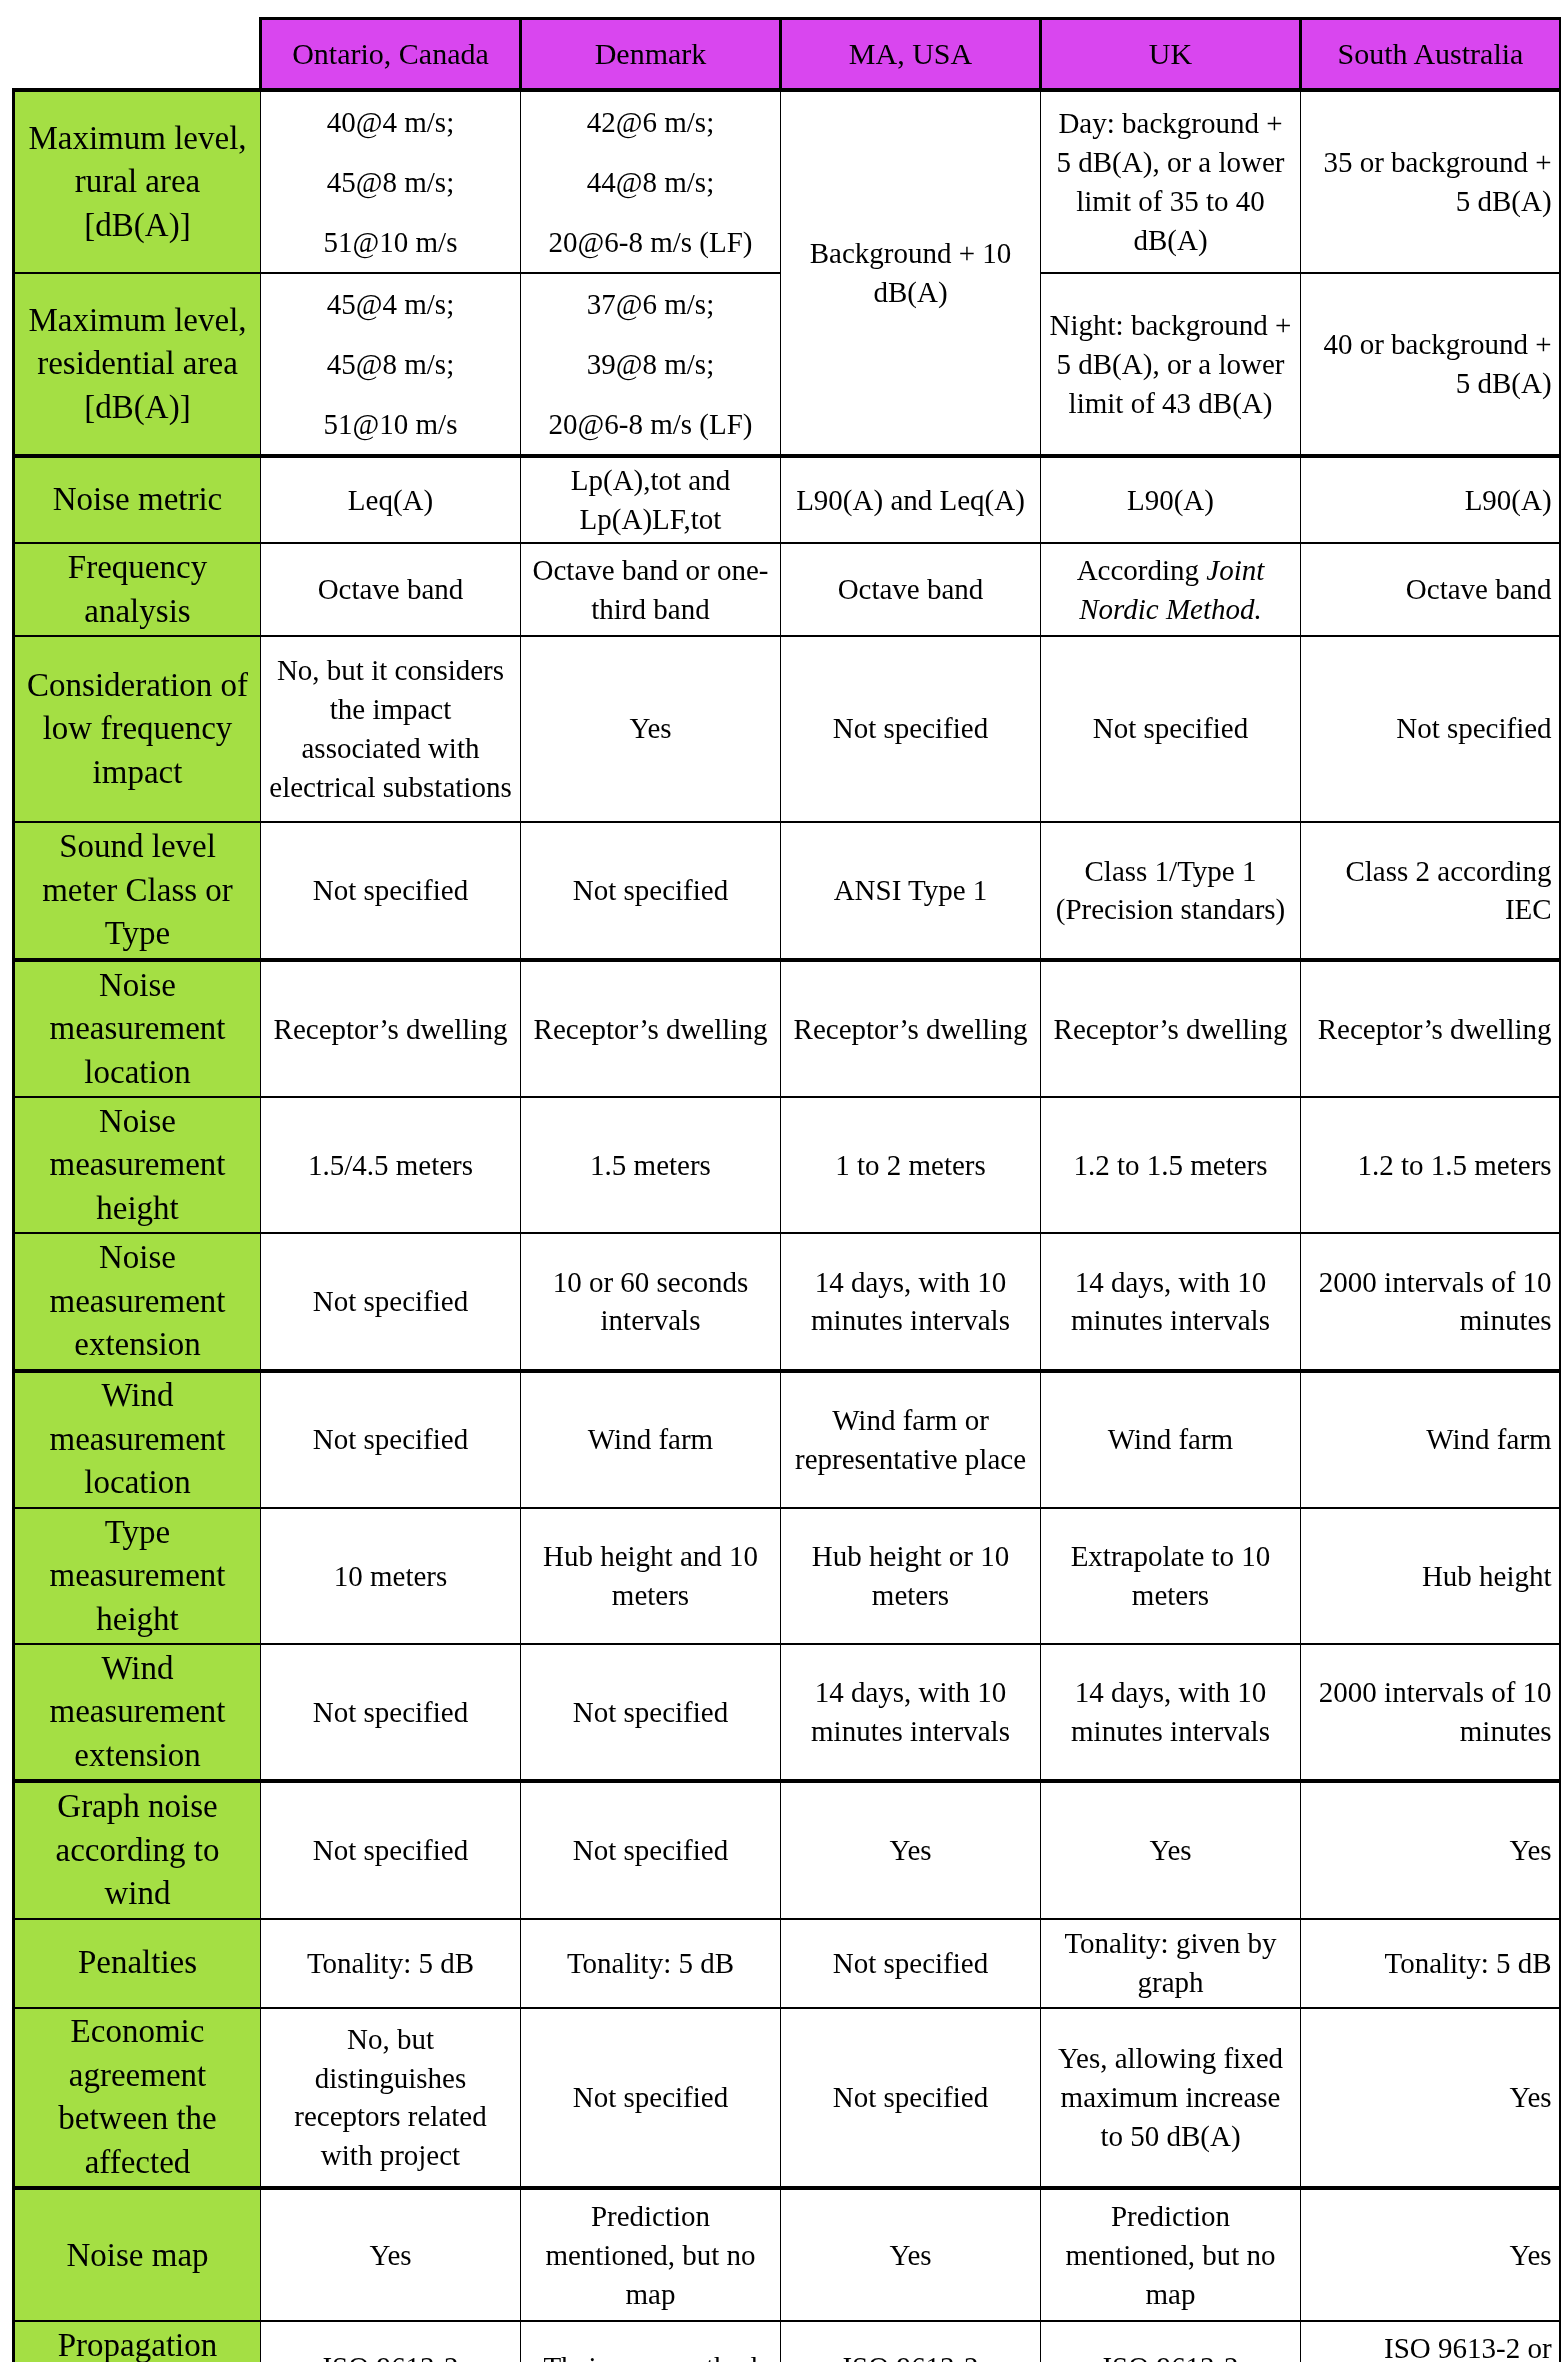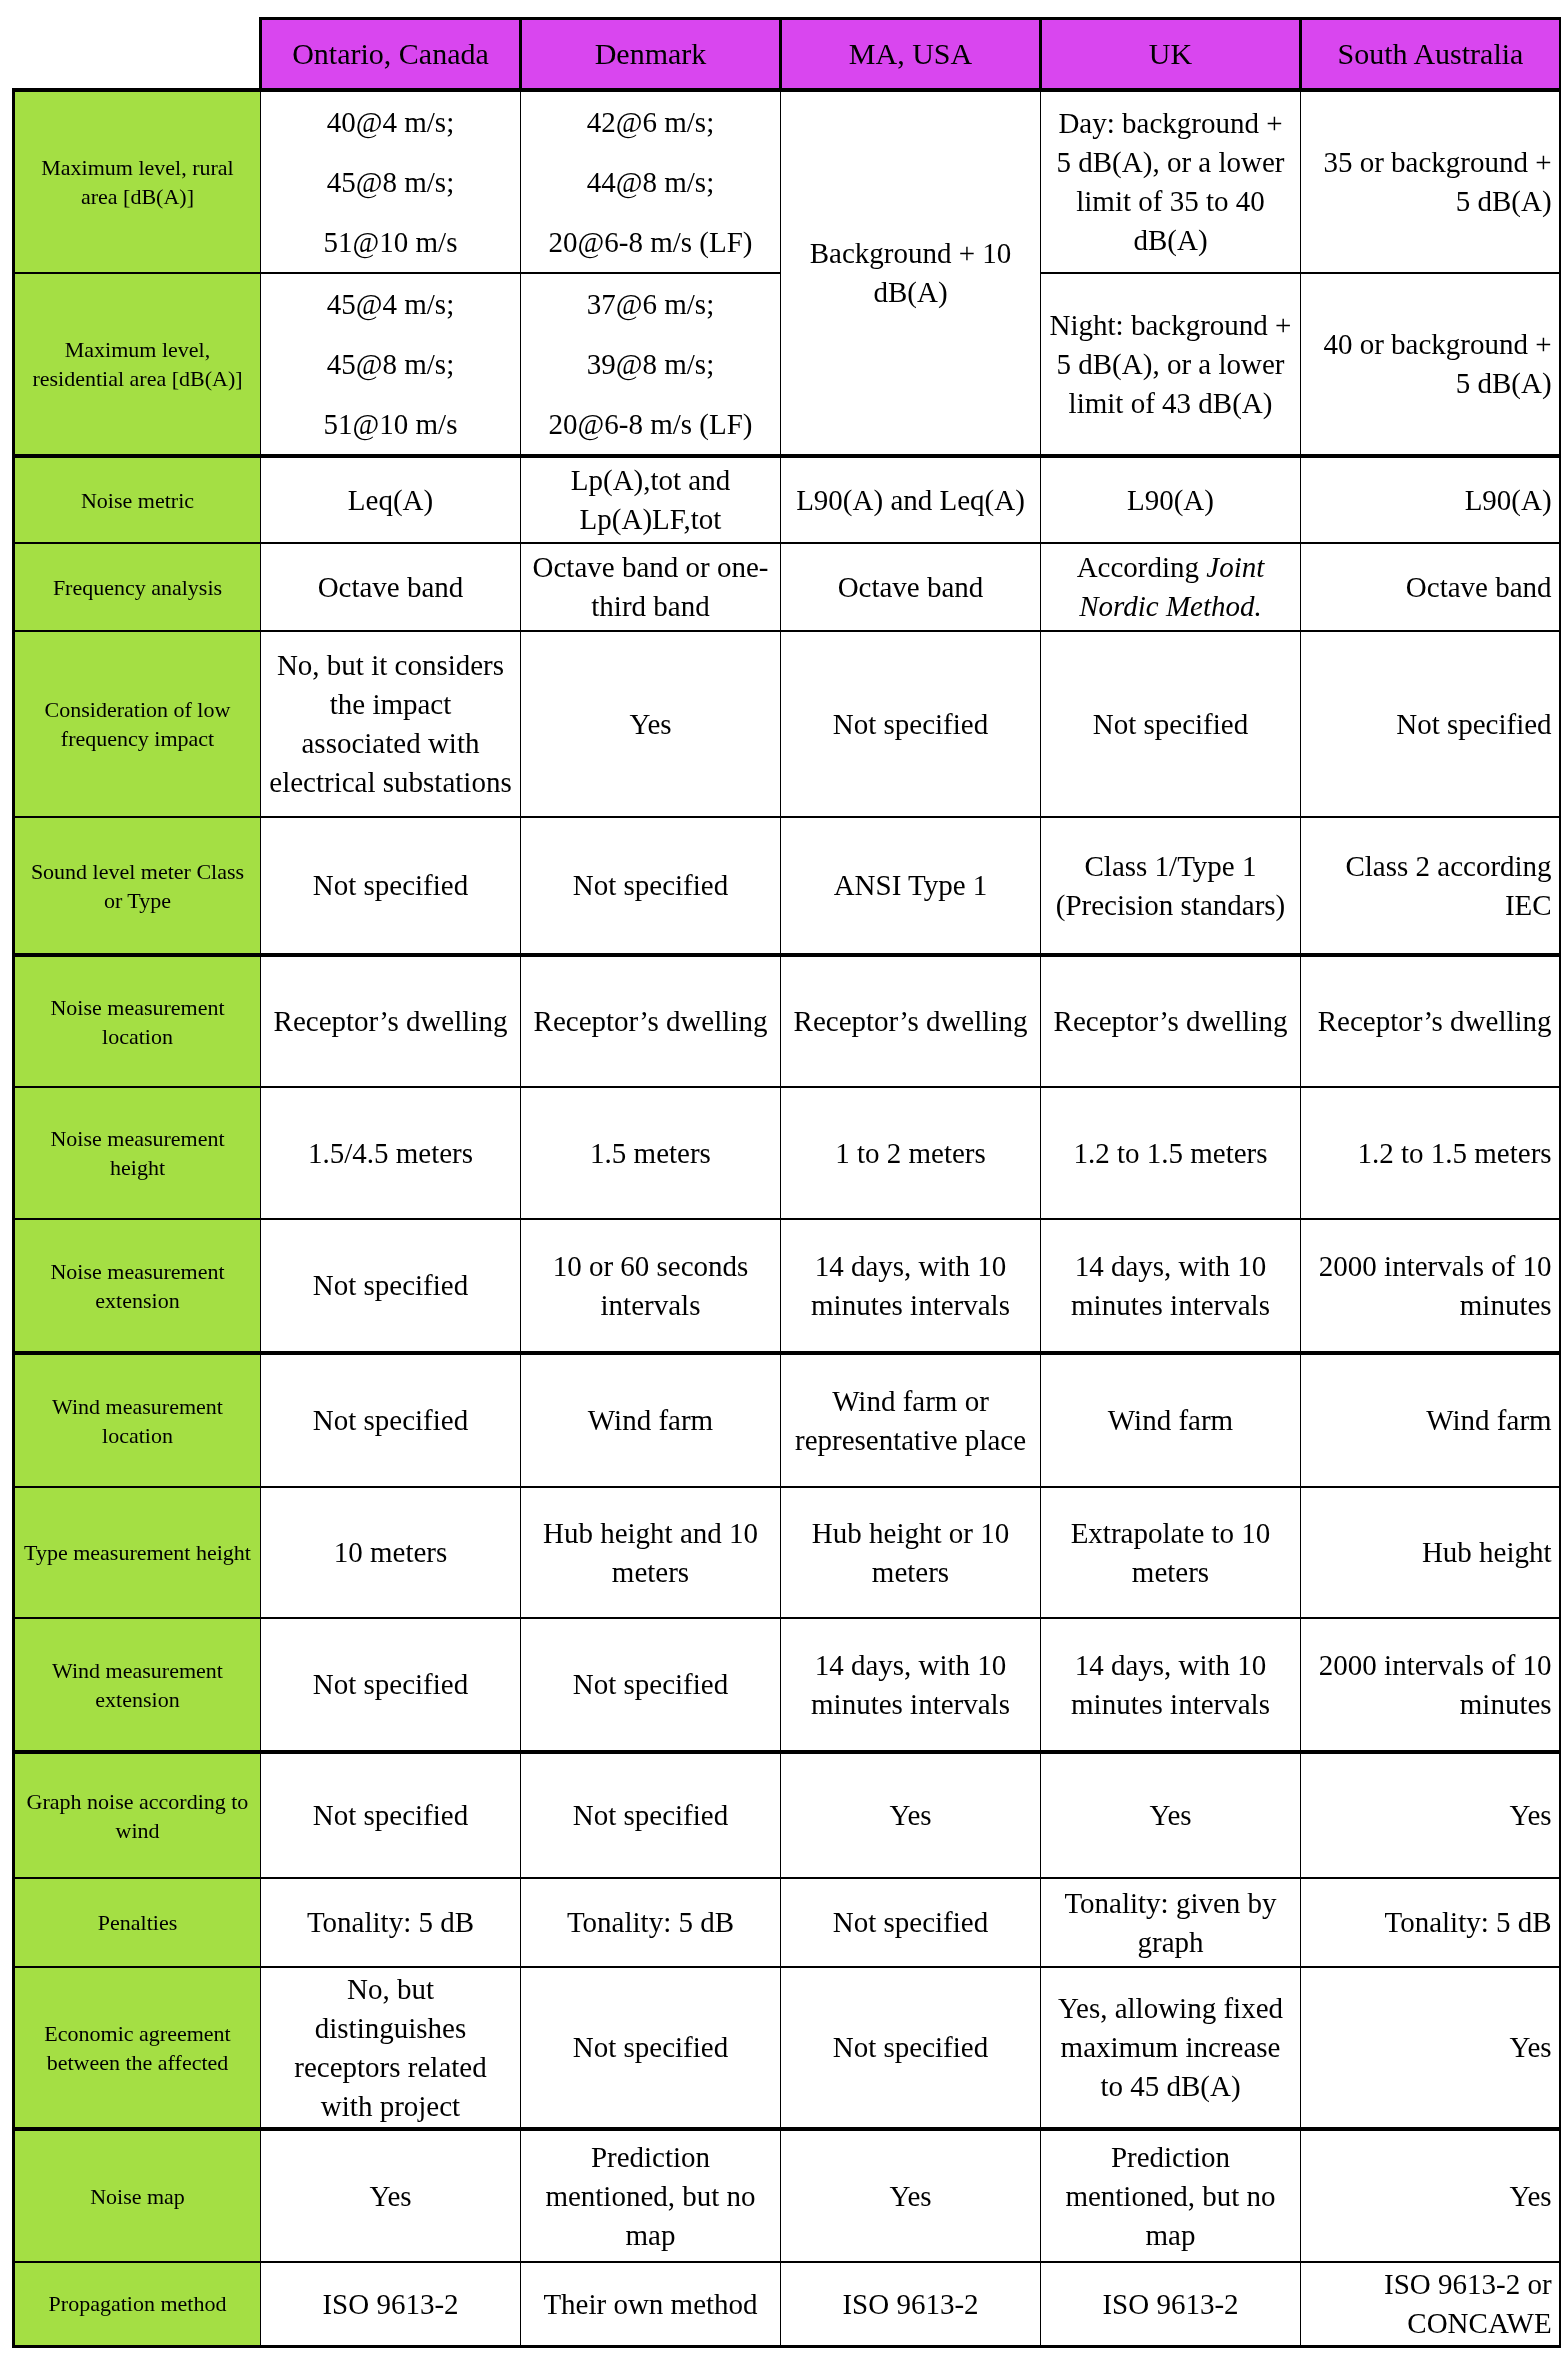--- a/index.html
+++ b/index.html
@@ -37,21 +37,21 @@
   td.corner {
     border: none;
     background: #ffffff;
   }
   
   td.label {
     background: #A4DF44;
     border: 1.8px solid #000;
     border-left: 3.7px solid #000;
     border-top: 2.8px solid #000;
-    font-size: 22px;
+    font-size: 33px;
     line-height: 1.32;
   }
   
   td.data {
     background: #ffffff;
     border: 1.8px solid #000;
     border-top: 2.8px solid #000;
     font-size: 29px;
     line-height: 1.34;
   }
@@ -210,21 +210,21 @@
         <td class="data">Tonality: 5 dB</td>
         <td class="data">Not specified</td>
         <td class="data">Tonality: given by graph</td>
         <td class="data lastcol">Tonality: 5 dB</td>
       </tr>
       <tr style="height: 157px;">
         <td class="label">Economic agreement between the affected</td>
         <td class="data">No, but distinguishes receptors related with project</td>
         <td class="data">Not specified</td>
         <td class="data">Not specified</td>
-        <td class="data">Yes, allowing fixed maximum increase to 45 dB(A)</td>
+        <td class="data">Yes, allowing fixed maximum increase to 50 dB(A)</td>
         <td class="data lastcol">Yes</td>
       </tr>
       <tr class="section" style="height: 133px;">
         <td class="label">Noise map</td>
         <td class="data">Yes</td>
         <td class="data">Prediction mentioned, but no map</td>
         <td class="data">Yes</td>
         <td class="data">Prediction mentioned, but no map</td>
         <td class="data lastcol">Yes</td>
       </tr>

